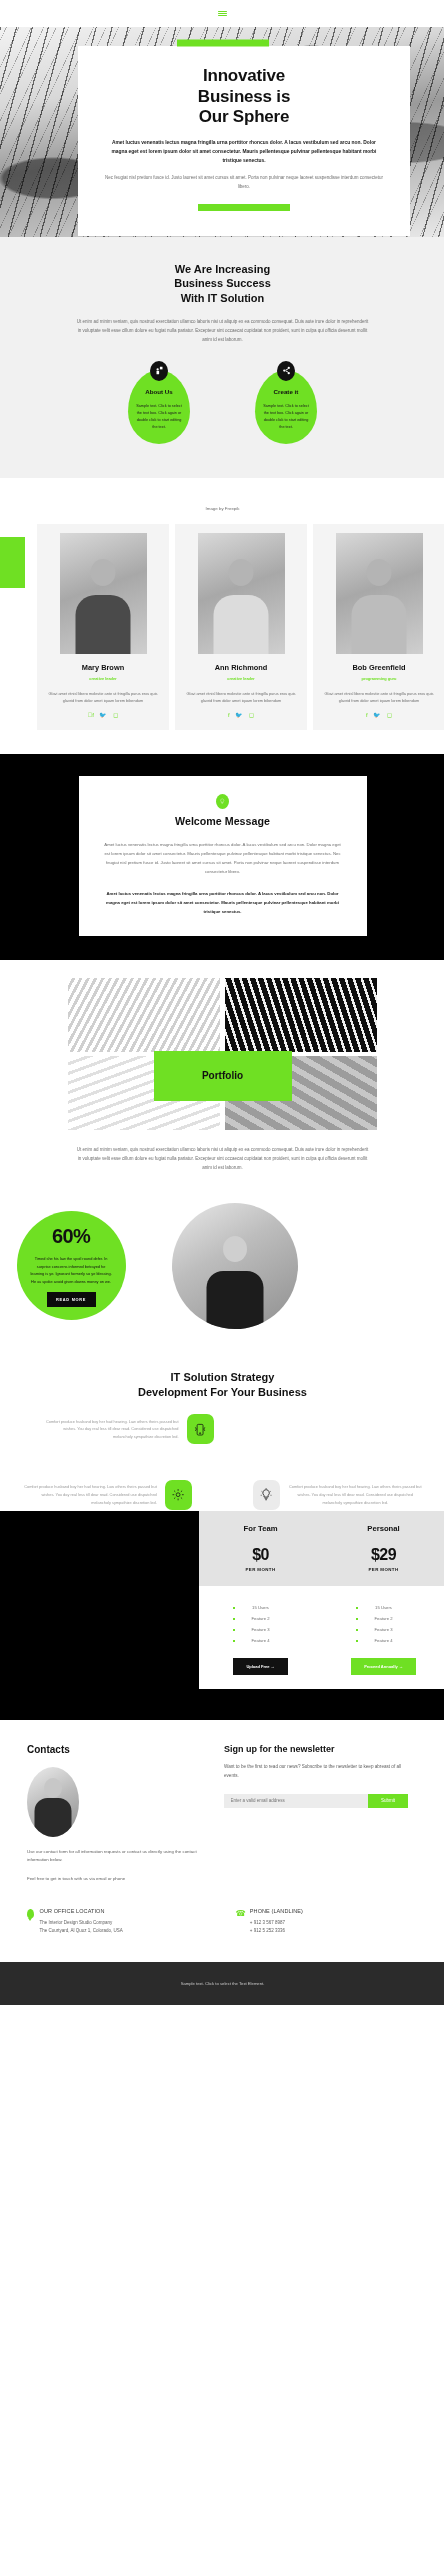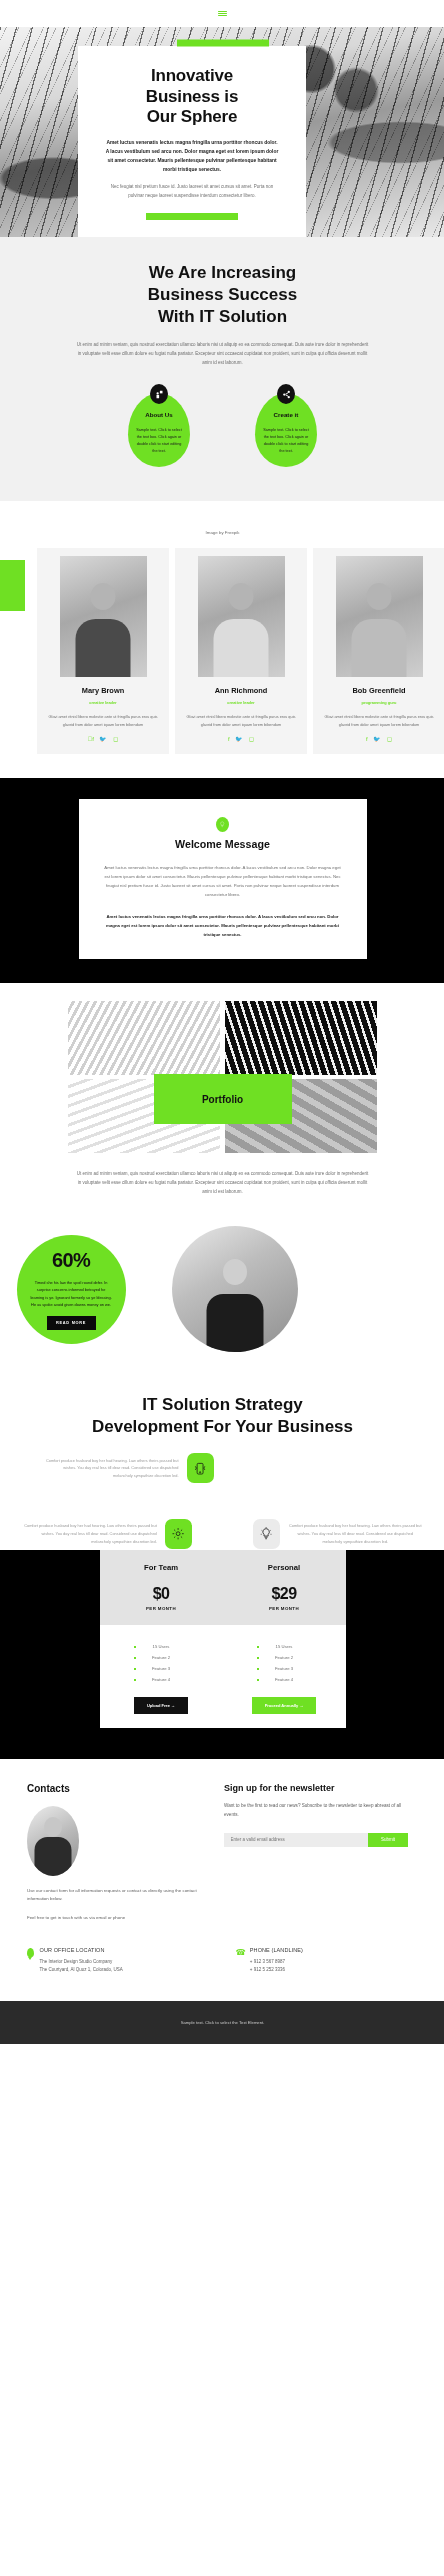--- a/index.html
+++ b/index.html
@@ -47,21 +47,21 @@
     background:
       radial-gradient(circle at 62% 26%, rgba(0,0,0,.78) 0 8%, transparent 9%),
       radial-gradient(circle at 70% 20%, rgba(0,0,0,.6) 0 6%, transparent 7%),
       radial-gradient(circle at 80% 30%, rgba(0,0,0,.5) 0 5%, transparent 6%),
       radial-gradient(ellipse at 90% 55%, rgba(0,0,0,.35) 0 12%, transparent 13%),
       radial-gradient(ellipse at 12% 72%, rgba(0,0,0,.45) 0 9%, transparent 10%);
   }
   .hero-card {
     position: absolute;
     left: 78px; top: 19px;
-    width: 228px;
+    width: 332px;
     background: #ffffff;
     padding: 20px 27px 25px;
     text-align: center;
     z-index: 3;
   }
   .hero-tab {
     position: absolute;
     left: 50%; top: 19px; transform: translate(-50%,-100%);
     width: 92px; height: 6.5px;
     background: #6fe023;
@@ -96,21 +96,21 @@
     cursor: pointer;
   }
 
   
   .increase {
     background: #f1f1f1;
     padding: 25px 0 34px;
     text-align: center;
   }
   .sec-title {
-    font-size: 17px;
+    font-size: 11px;
     line-height: 1.3;
     font-weight: 700;
     color: #111;
   }
   .sec-copy {
     max-width: 296px;
     margin: 12px auto 0;
     font-size: 4.5px;
     line-height: 2.0;
     color: #6e6e6e;
@@ -308,21 +308,21 @@
     background: #000; color: #fff;
     border: none;
     font-size: 4.2px; letter-spacing: 0.9px;
     padding: 6.5px 15.4px;
     cursor: pointer; font-family: inherit;
   }
 
   
   .pricing-wrap { background: #000; position: relative; padding: 0 0 31px; }
   .pricing {
-    display: flex; justify-content: center; 
+    display: flex; justify-content: flex-end; 
     margin-top: -71px;
     position: relative; z-index: 3;
   }
   .plan { width: 123px; background: #fff; text-align: center; }
   .plan-head { background: #e3e3e3; padding: 13px 0 14.2px; }
   .plan-name { font-size: 7.7px; font-weight: 700; color: #111; }
   .plan-price { margin-top: 13px; font-size: 16px; font-weight: 700; color: #111; letter-spacing: -0.6px; }
   .plan-per { margin-top: 3px; font-size: 4.4px; font-weight: 700; letter-spacing: 0.4px; color: #111; }
   .plan-body { padding: 15.4px 0 14.2px; background: #fff; }
   .plan-body li {

